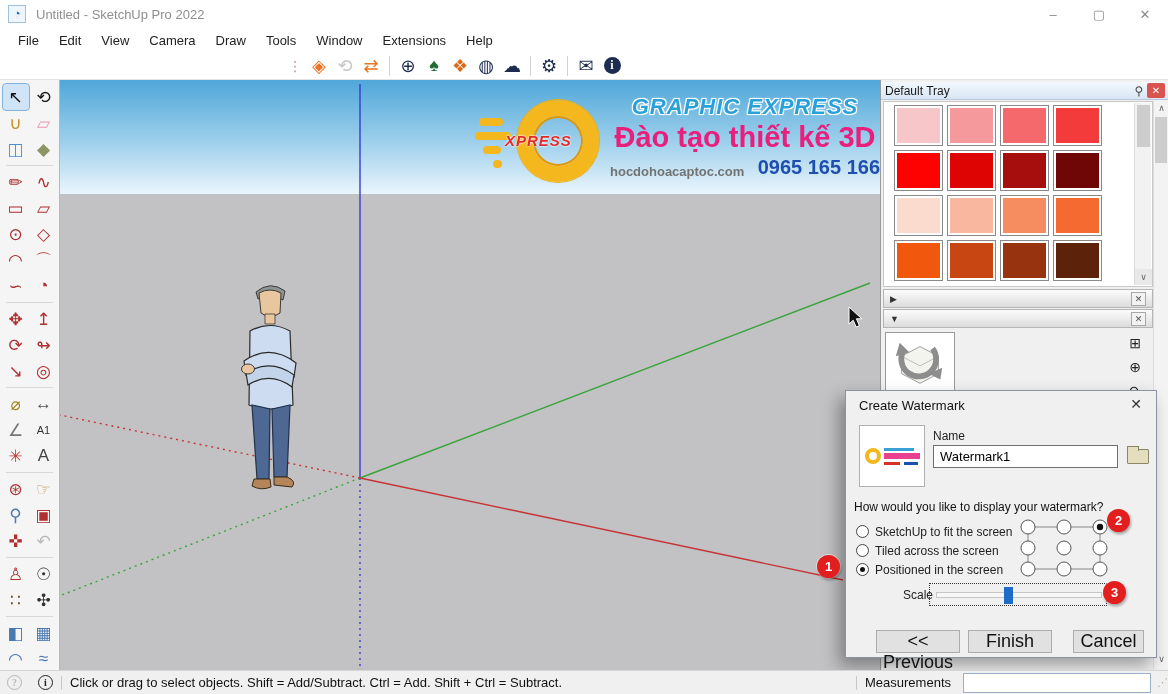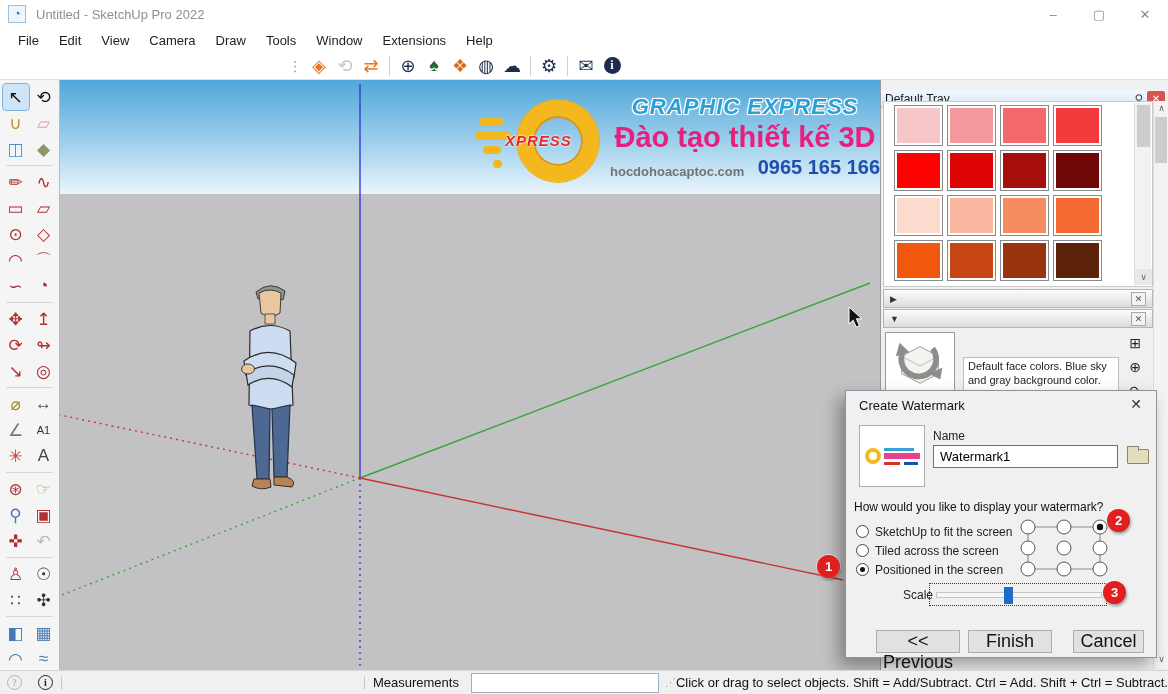--- a/index.html
+++ b/index.html
@@ -47,21 +47,21 @@
   #wm-xpress { position:absolute; left:30px; top:40px; font-style:italic; font-weight:bold; color:#e22828; font-size:15px; letter-spacing:1px; text-shadow:0 0 2px #fff,0 0 2px #fff; }
   #wm-right { flex:1; display:flex; flex-direction:column; padding-top:2px; }
   #wm-brand { font-weight:bold; font-style:italic; font-size:22px; letter-spacing:1px; color:#29a0d8; text-align:center; text-shadow:-1px -1px 0 #fff,1px -1px 0 #fff,-1px 1px 0 #fff,1px 1px 0 #fff,0 0 3px #fff; }
   #wm-tagline { font-weight:bold; font-size:29px; color:#e91f7e; text-align:center; margin-top:1px; }
   #wm-bottom { display:flex; justify-content:space-between; align-items:flex-end; margin-top:2px; }
   #wm-site { font-weight:bold; font-size:13px; color:#737373; }
   #wm-phone { font-weight:bold; font-size:20px; color:#1e4fae; }
 
   
   #tray { left:880px; top:80px; width:288px; height:590px; background:#f0f0f0; border-left:1px solid #9a9a9a; }
-  #tray-titlebar { left:0; top:10px; width:288px; height:18px; background:linear-gradient(180deg,#f3f8fd,#d8e6f5); border-bottom:1px solid #b9c8da; display:flex; align-items:center; padding:0 4px; }
+  #tray-titlebar { left:0; top:2px; width:288px; height:18px; background:linear-gradient(180deg,#f3f8fd,#d8e6f5); border-bottom:1px solid #b9c8da; display:flex; align-items:center; padding:0 4px; }
   #tray-title { font-size:12px; color:#1a1a1a; }
   #tray-pin { margin-left:auto; color:#444; font-size:12px; width:16px; text-align:center; }
   #tray-close { width:18px; height:15px; background:#d9534f; color:#fff; font-size:10px; display:flex; align-items:center; justify-content:center; border-radius:2px; }
   #colors-panel { left:2px; top:21px; width:270px; height:186px; background:#fff; border:1px solid #c8c8c8; }
   #swatches { position:absolute; left:10px; top:3px; width:208px; display:grid; grid-template-columns:repeat(4,49px); grid-auto-rows:41px; gap:4px; }
   .swatch { border:1px solid #8a8a8a; box-shadow:inset 0 0 0 2px #fff; }
   .in-scroll { position:absolute; left:250px; top:1px; width:17px; height:182px; background:#f2f2f2; border-left:1px solid #ddd; }
   .in-thumb { position:absolute; left:2px; top:2px; width:13px; height:42px; background:#cdcdcd; }
   .in-down { position:absolute; left:0; bottom:0; width:17px; height:16px; color:#666; font-size:9px; text-align:center; line-height:16px; background:#e8e8e8; }
   #tray-scroll { left:272px; top:21px; width:15px; height:568px; background:#f3f3f3; border-left:1px solid #ddd; }
@@ -365,21 +365,20 @@
   </div>
 
   <div class="abs" id="styles-body">
     <svg id="style-thumb" width="70" height="62" viewBox="0 0 70 62" style="background:#fff;">
       <path d="M16,24 L35,14 L54,24 L54,42 L35,52 L16,42 Z" fill="#f4f4ef" stroke="#9a9a9a" stroke-width="1"></path>
       <path d="M16,24 L35,34 L54,24" fill="none" stroke="#bbb" stroke-width="1"></path>
       <path d="M48,16 A18,18 0 1 1 18,18" fill="none" stroke="#8d8d8d" stroke-width="6"></path>
       <path d="M14,10 L24,20 L10,24 Z" fill="#8d8d8d"></path>
       <path d="M56,48 L44,42 L58,36 Z" fill="#8d8d8d"></path>
     </svg>
-    <div id="style-desc">Default face colors. Blue sky and gray background color.</div>
     <div class="style-mini" style="top:3px;">⊞</div>
     <div class="style-mini" style="top:27px;">⊕</div>
     <div class="style-mini" style="top:51px;">↷</div>
   </div>
 </div>
 
 <div class="abs" id="dialog">
   <div id="dlg-title">Create Watermark</div>
   <div id="dlg-close">✕</div>
 
@@ -437,24 +436,24 @@
 </div>
 
 <div class="annot" style="left:817px; top:555px;">1</div>
 <div class="annot" style="left:1107px; top:509px;">2</div>
 <div class="annot" style="left:1103px; top:581px;">3</div>
 
 <div class="abs" id="statusbar">
   <span class="st-circle" id="st-help">?</span>
   <span class="st-circle" id="st-info">i</span>
   <span class="st-div"></span>
+  <span id="st-hint">Click or drag to select objects. Shift = Add/Subtract. Ctrl = Add. Shift + Ctrl = Subtract.</span>
   <span id="st-right">
     <span class="st-div"></span>
     <span id="st-meas-label">Measurements</span>
     <input id="st-meas" value="" style="">
     <span id="st-grip">⋰</span>
   </span>
-  <span id="st-hint">Click or drag to select objects. Shift = Add/Subtract. Ctrl = Add. Shift + Ctrl = Subtract.</span>
 </div>
 
 <svg class="abs" id="cursor" width="15" height="22" viewBox="0 0 15 22">
   <path d="M1,1 L1,18 L5.2,14.2 L8.2,21 L11.4,19.6 L8.4,12.8 L13.8,12.8 Z" fill="#111" stroke="#fff" stroke-width="1"></path>
 </svg>
 
 </body></html>

